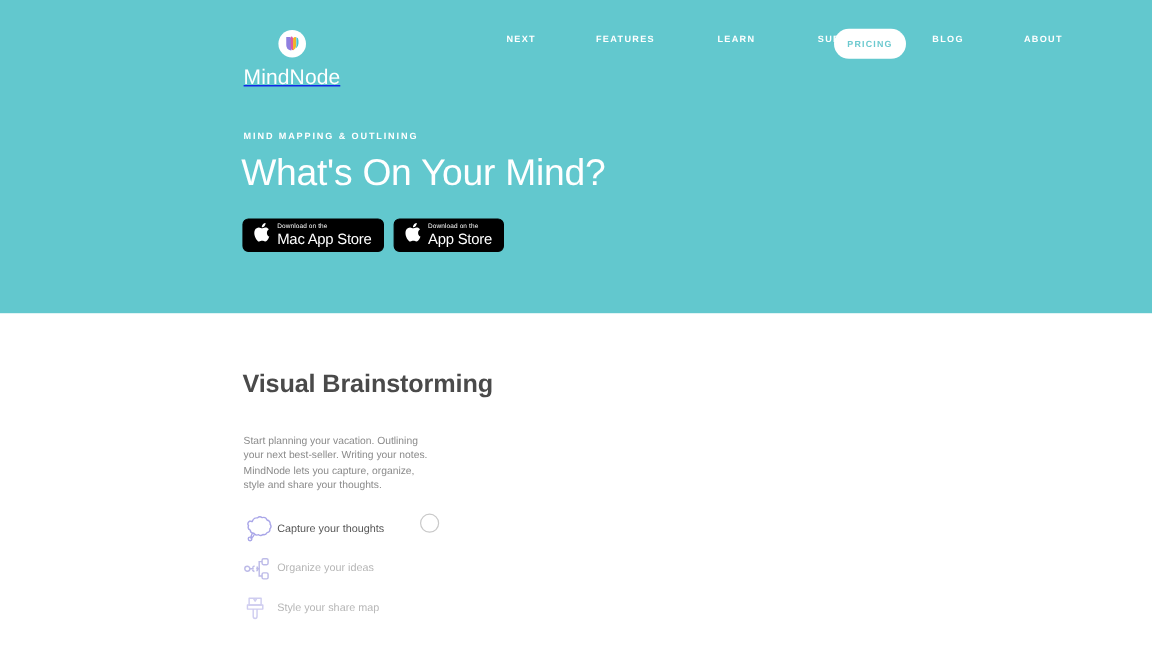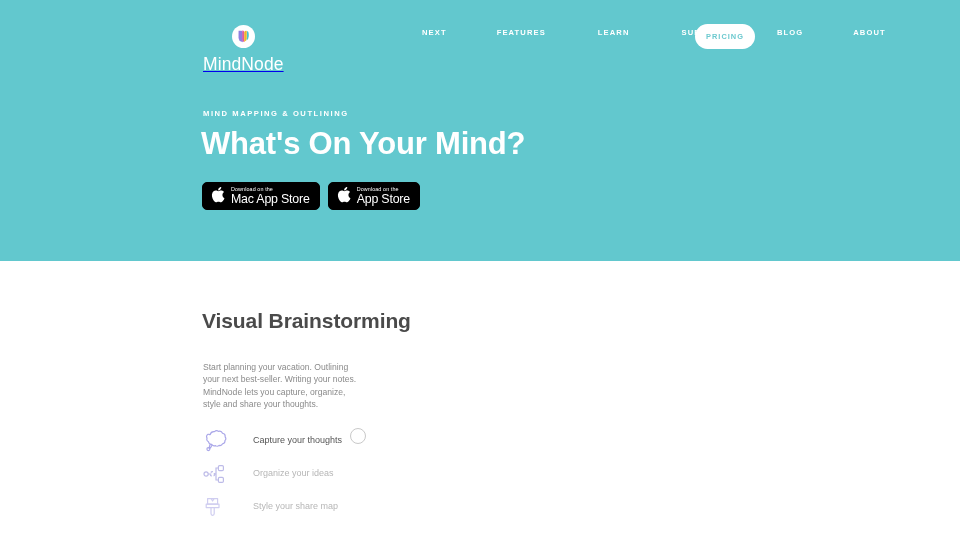--- a/index.html
+++ b/index.html
@@ -90,21 +90,21 @@
     color:#ffffff;
     font-size:7.6px;
     font-weight:bold;
     letter-spacing:1.55px;
     line-height:1;
   }
   .headline {
     position:absolute; left:201px; top:126px;
     color:#ffffff;
     font-size:31px;
-    font-weight:bold;
+    font-weight:normal;
     letter-spacing:-0.2px;
     line-height:36px;
     white-space:nowrap;
   }
 
   .badges {
     position:absolute; left:202px; top:182px;
     display:flex; gap:8px;
   }
   .badge {
@@ -166,21 +166,21 @@
   .feature-icon {
     width:28px; height:26px;
     display:flex; align-items:center; justify-content:flex-start;
     flex:none;
   }
   .feature-label {
     font-size:9px;
     letter-spacing:0px;
     line-height:1;
     white-space:nowrap;
-    margin-left:22px;
+    margin-left:0;
   }
   .feature-row.active .feature-label { color:#555555; }
   .feature-row.dim    .feature-label { color:#b6b6b6; }
 
   .progress-ring {
     position:absolute;
     left:147px; top:4px;
     width:16px; height:16px;
     border:1px solid #c9c9c9;
     border-radius:50%;

